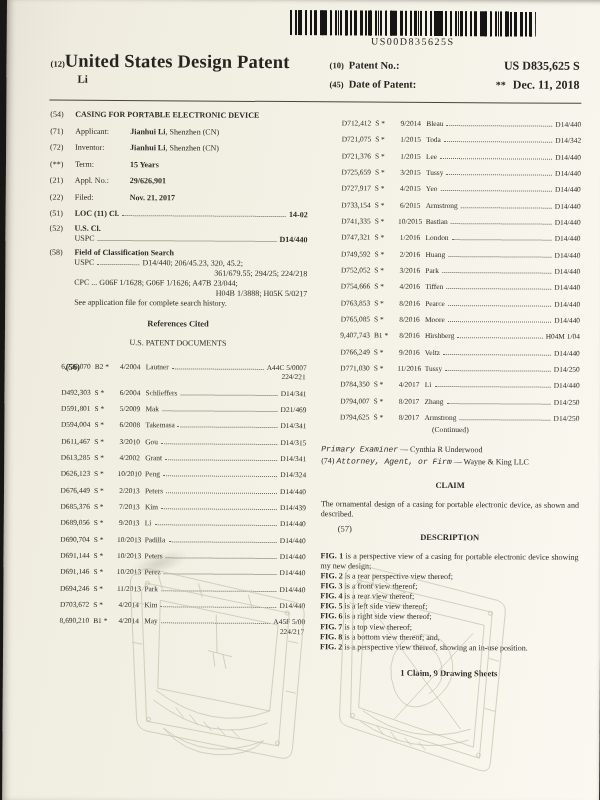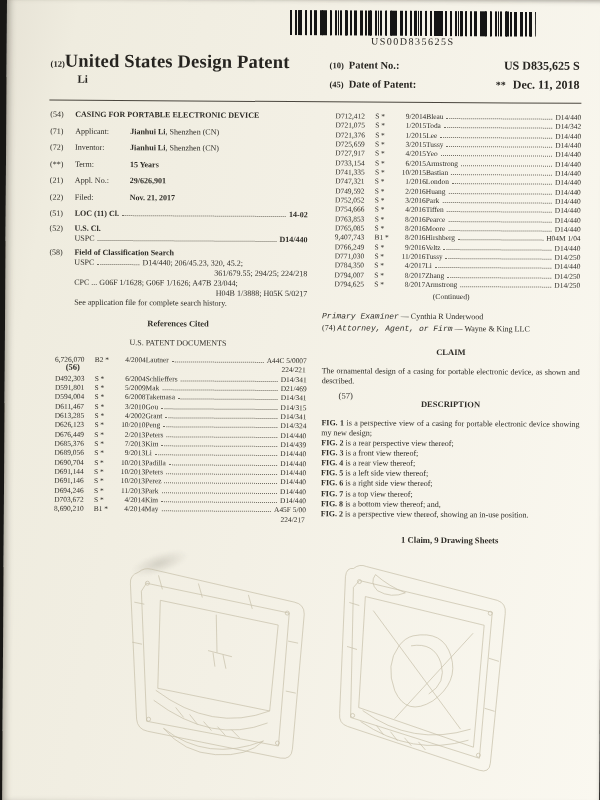--- a/index.html
+++ b/index.html
@@ -38,23 +38,23 @@
   b.t{font-weight:bold;}
   .leader{flex:1;border-bottom:1.1px dotted #6e6a60;margin:0 3px 2px;min-width:10px;}
   .lrow{display:flex;align-items:baseline;}
   .r-align{text-align:right;}
   .sec-head{position:relative;text-align:center;font-weight:bold;margin:10px 0 9px;font-size:8.5px;}
   .sec-head .num{position:absolute;left:17px;font-weight:bold;margin-top:44px;}
   .sub-head{text-align:center;margin:0 0 7px;font-size:8px;}
   
   .cit{font-size:7.4px;line-height:1.26;}
   .cit-row{display:flex;align-items:baseline;white-space:nowrap;}
-  .c-no{width:42px;text-align:center;flex:none;}
+  .c-no{width:42px;text-align:right;flex:none;margin-top:7px;}
   .c-kind{width:20px;padding-left:4px;flex:none;}
-  .c-date{width:31px;text-align:right;flex:none;}
+  .c-date{width:31px;text-align:center;flex:none;}
   .c-name{flex:none;}
   .c-cls{flex:none;}
   .cit-row2{text-align:right;padding-right:1px;font-size:7.4px;}
   .continued{text-align:center;margin:3px 0 10px;font-size:7.6px;}
   .exam{font-size:8px;margin-bottom:2px;}
   .it{font-style:italic;font-family:Liberation Mono, monospace;}
   .claim-text,.desc-line{font-size:8px;text-align:justify;}
   .desc-line{line-height:1.27;}
   .footer-line{text-align:center;font-weight:bold;font-size:8.6px;margin-top:15px;}
   

